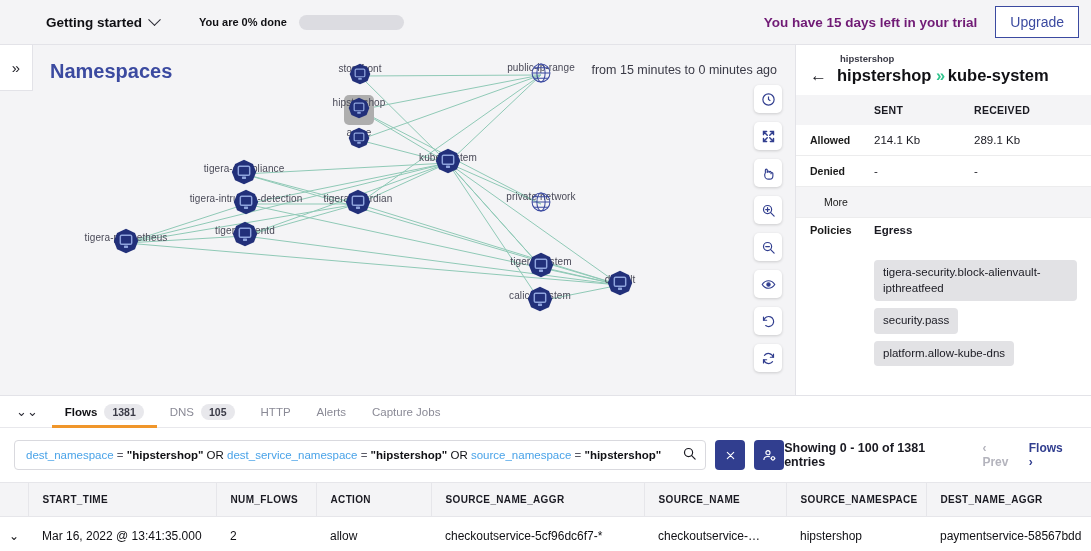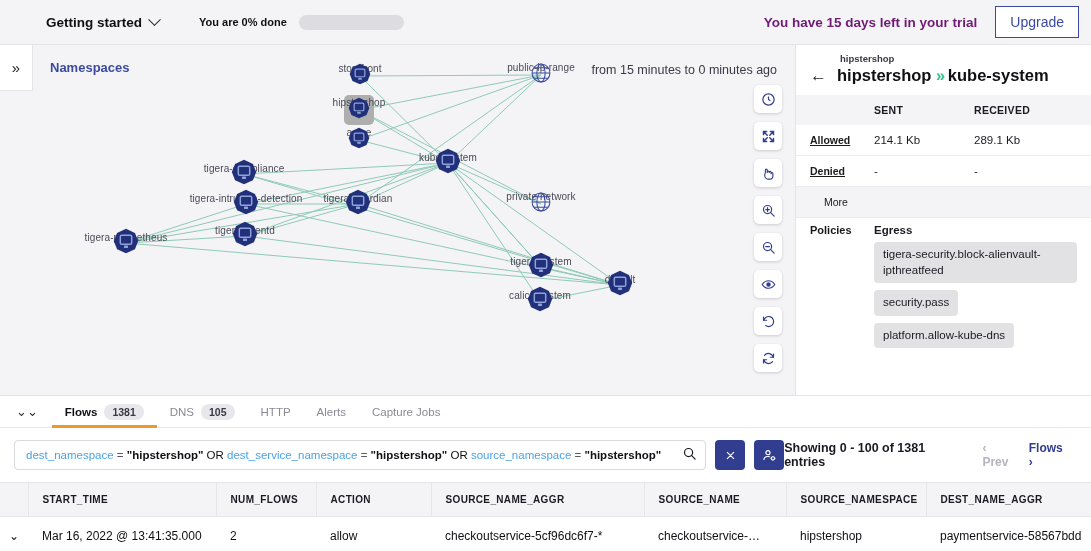--- a/index.html
+++ b/index.html
@@ -54,21 +54,21 @@
   }
   .dchev { color: #23232b; font-size: 15px; line-height: 1; }
 
   
   .graph {
     position: absolute; top: 45px; left: 33px; width: 762px; height: 350px;
     background: #f4f4f6; overflow: hidden;
   }
   .graph-title {
     position: absolute; top: 15px; left: 17px;
-    font-size: 13px; font-weight: 700; color: #3b4aa0;
+    font-size: 20px; font-weight: 700; color: #3b4aa0;
   }
   .time-range {
     position: absolute; top: 18px; right: 18px;
     font-size: 12.5px; color: #3a3a46;
   }
   .tools {
     position: absolute; top: 40px; right: 13px;
     display: flex; flex-direction: column; gap: 9px;
   }
   .tool {
@@ -106,32 +106,32 @@
   .det-title { font-size: 16.5px; font-weight: 600; color: #101014; white-space: nowrap; }
   .arr { color: #30c48d; font-weight: 700; letter-spacing: -2px; }
 
   table.stats { width: 100%; border-collapse: collapse; }
   table.stats th, table.stats td {
     font-size: 10.5px; text-align: left; padding: 9px 0;
   }
   table.stats thead tr { background: #f4f4f6; }
   table.stats thead th { font-weight: 700; color: #1a1a22; letter-spacing: .3px; }
   table.stats tbody tr { border-bottom: 1px solid #ececed; }
-  .c0 { width: 78px; padding-left: 14px !important; font-weight: 700; font-size: 11px; text-decoration: underline; }
+  .c0 { width: 78px; padding-left: 14px !important; font-weight: 700; font-size: 11px; }
   .c1 { width: 100px; }
   .c2 { width: auto; }
   table.stats tbody td.c1, table.stats tbody td.c2 { font-size: 11.5px; color: #1a1a22; margin-left: 48px; }
   .more-row { background: #f4f4f6; }
   .more-row td { font-weight: 400; font-size: 11px; padding: 9px 0 9px 28px !important; }
 
   .kv { display: flex; padding: 6px 0; }
   .kv .k { width: 78px; padding-left: 14px; text-align: left; font-size: 11px; font-weight: 700; }
   .kv .v { font-size: 11.5px; color: #1a1a22; }
   .kv .v.bold { font-weight: 700; }
-  .pol-list { margin-left: 78px; margin-top: 0; }
+  .pol-list { margin-left: 78px; margin-top: 18px; }
   .pill {
     display: inline-block; background: #e2e2e5; border-radius: 4px;
     padding: 5px 9px; font-size: 11.5px; color: #1a1a22; margin-bottom: 7px;
     max-width: 203px; line-height: 1.35;
   }
 
   
   .bottom {
     position: absolute; top: 395px; left: 0; width: 1091px; height: 156px;
     background: #ffffff; border-top: 1px solid #e3e3e8;

